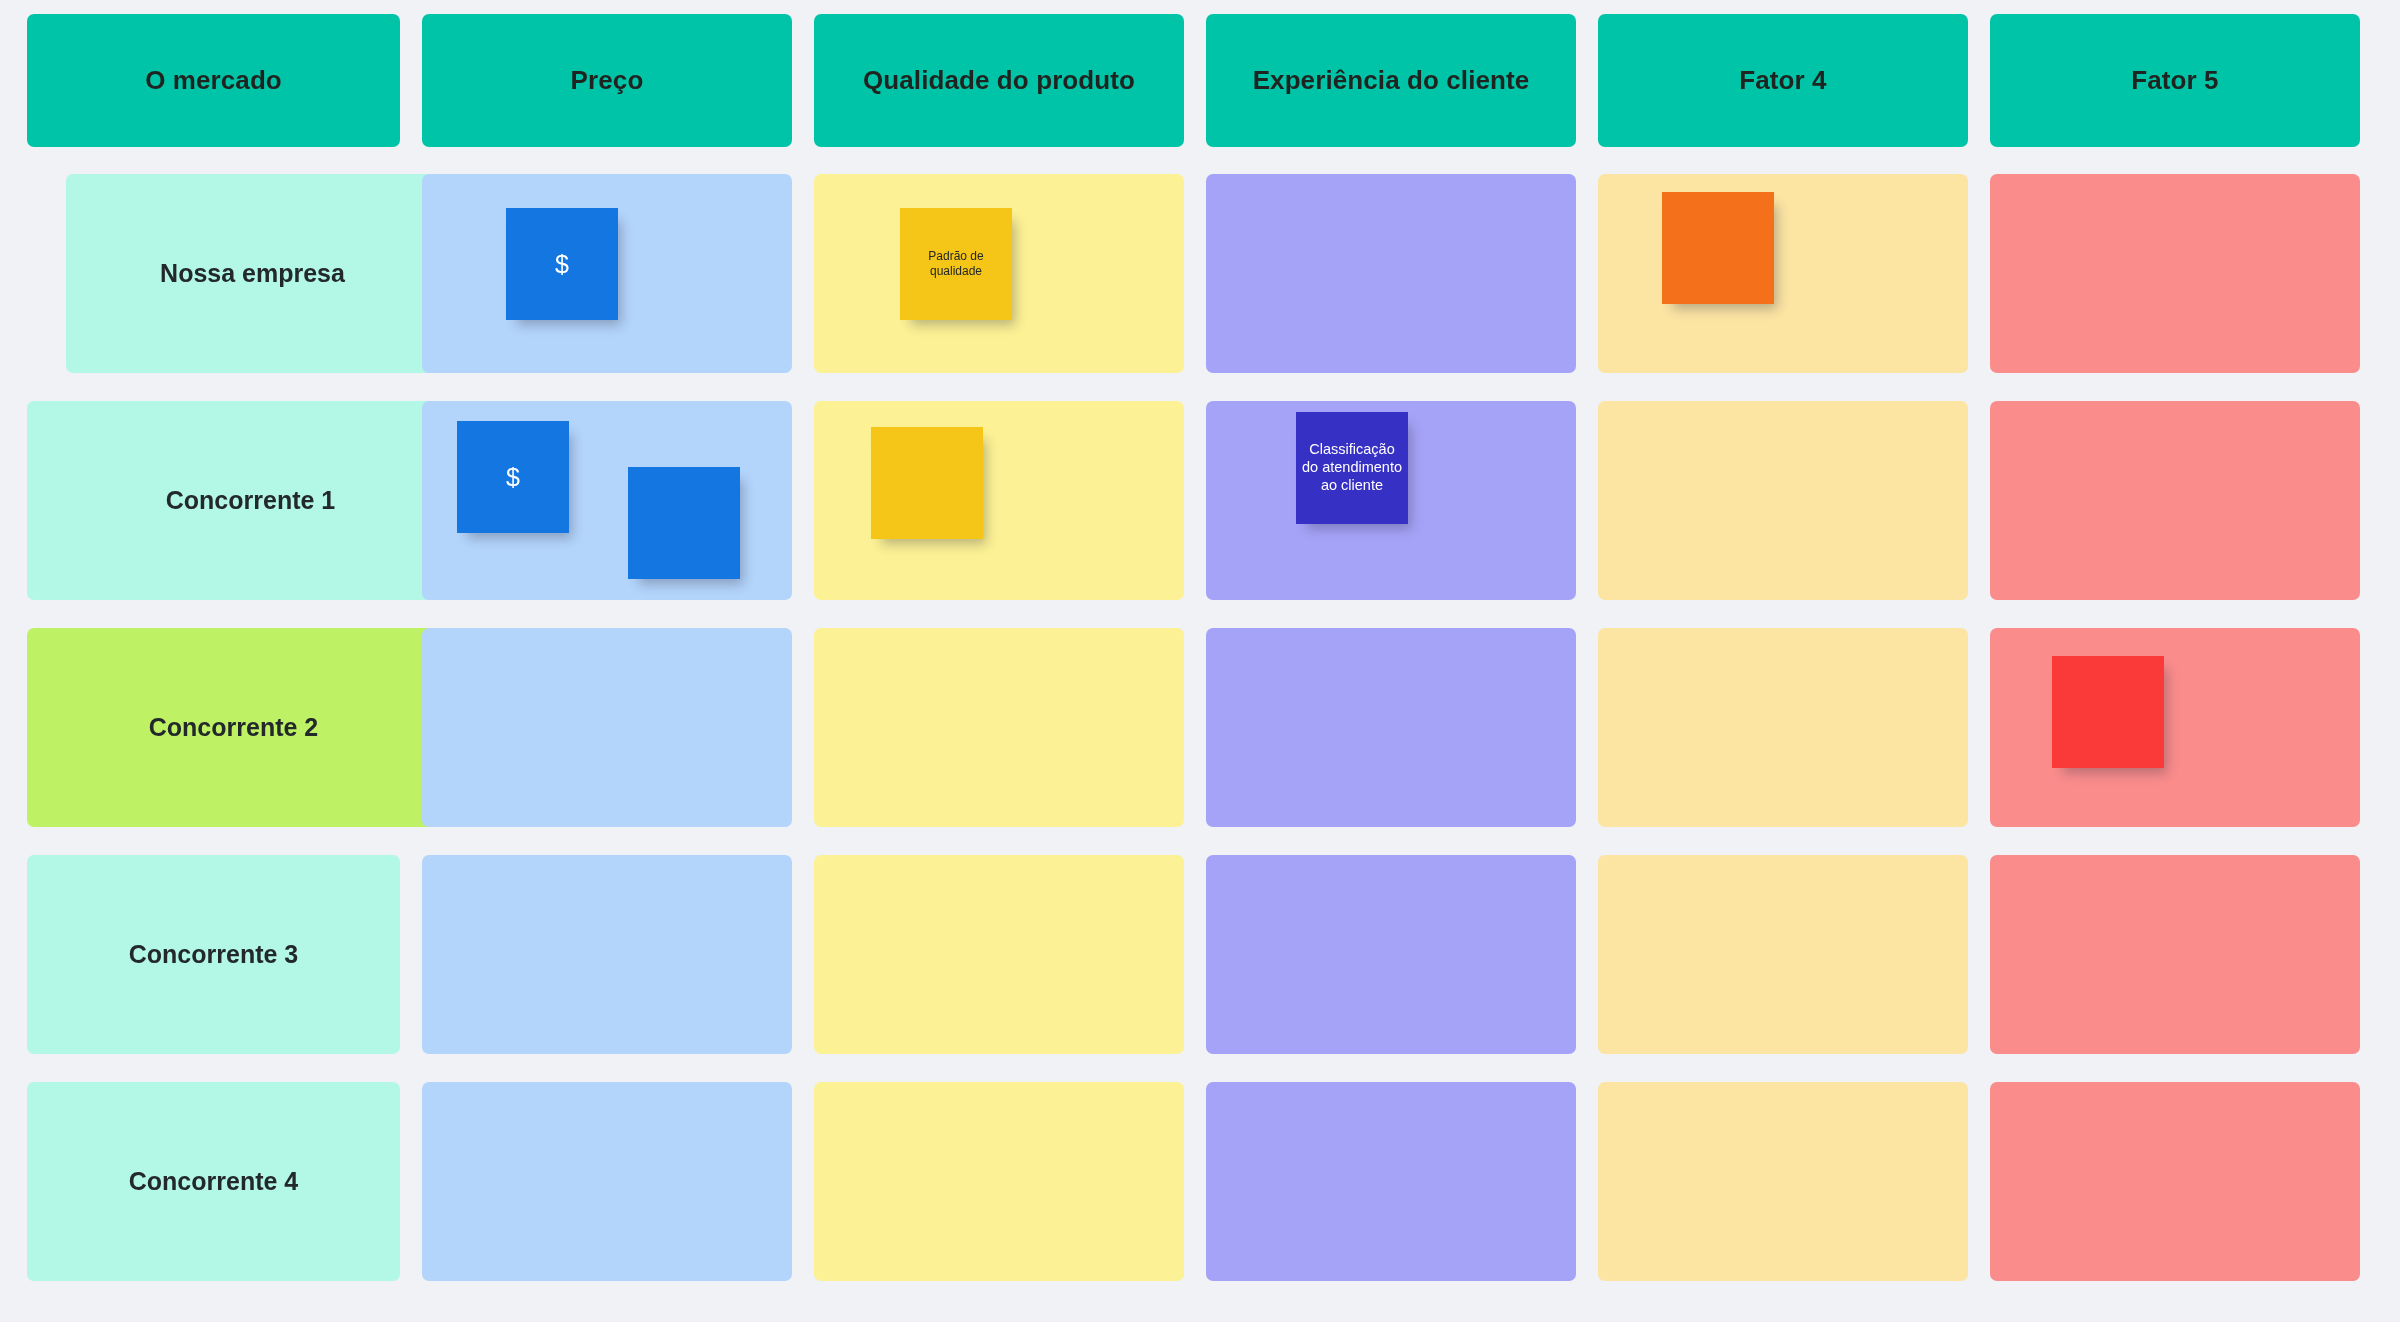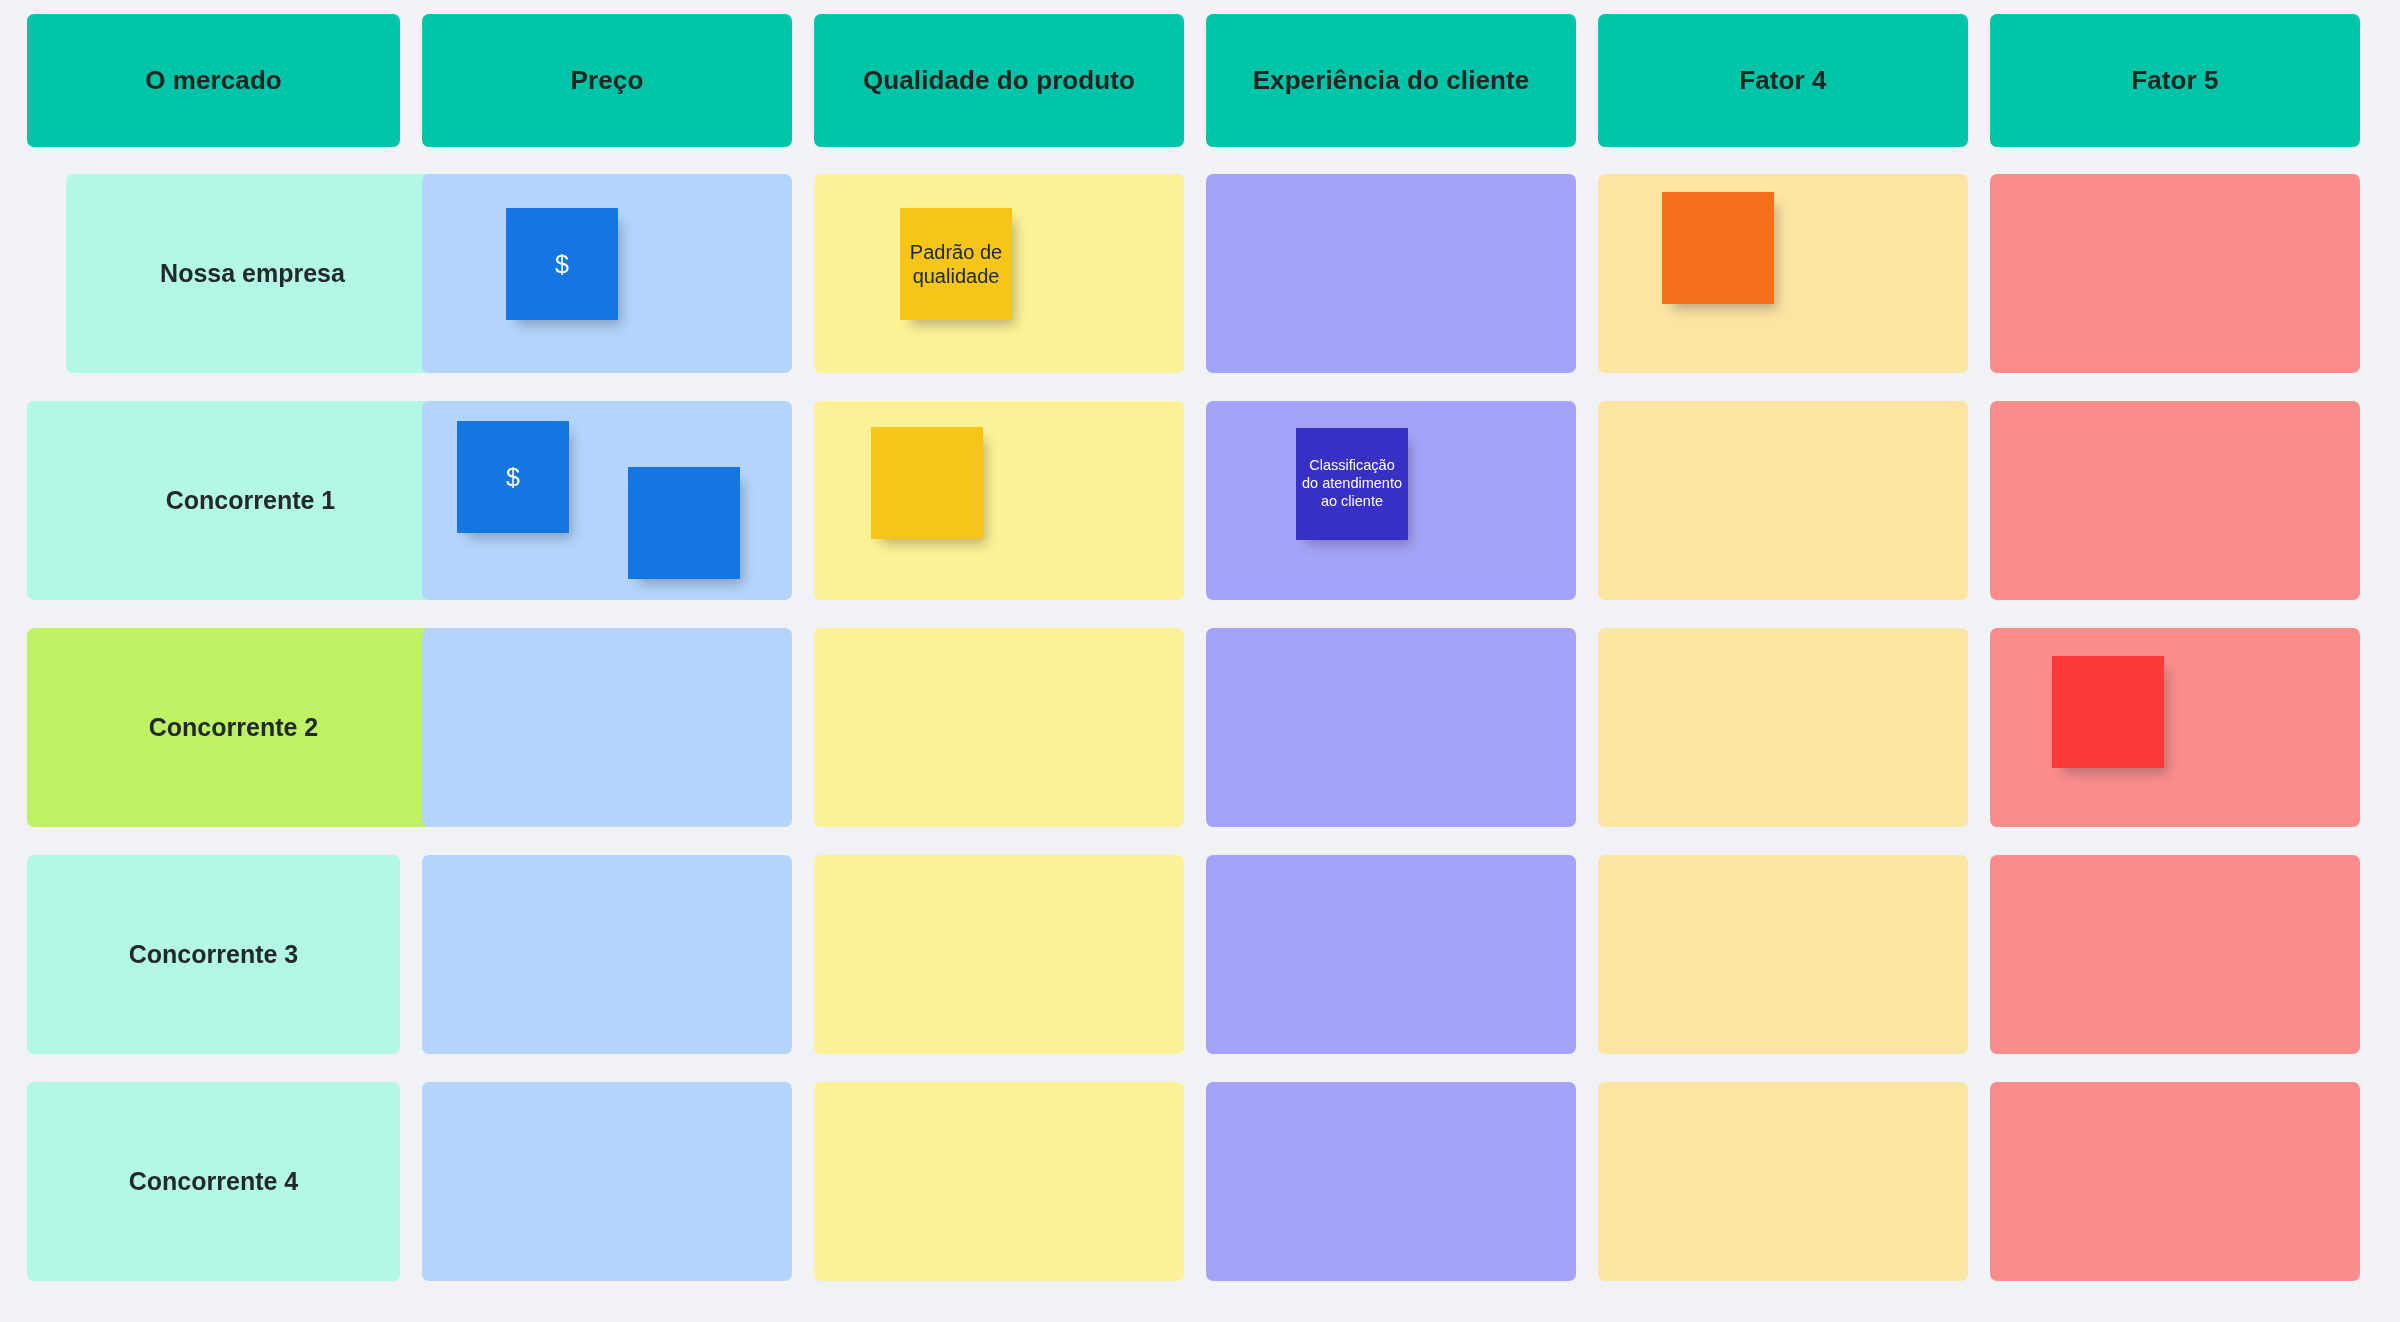--- a/index.html
+++ b/index.html
@@ -73,21 +73,21 @@
     padding: 4px;
     line-height: 1.22;
     box-shadow: 7px 9px 11px -4px rgba(40, 40, 60, 0.30);
     word-break: break-word;
   }
   .note.note-dollar {
     font-size: 25px;
     font-weight: normal;
   }
   .note.note-text-lg {
-    font-size: 20px;
+    font-size: 12px;
   }
   .note.note-text-sm {
     font-size: 14.5px;
   }
 </style>
 </head>
 <body>
 
 <div id="board">
     <div class="cell header-cell" style="left: 27px; top: 14px; width: 373px; height: 133px; background: rgb(0, 196, 167);">
@@ -159,19 +159,19 @@
     </div>
     <div class="note note-dollar" style="left: 457px; top: 421px; background: rgb(20, 118, 224); color: rgb(255, 255, 255);">
       <span>$</span>
     </div>
     <div class="note note-dollar" style="left: 628px; top: 467px; background: rgb(20, 118, 224); color: rgb(255, 255, 255);">
       <span></span>
     </div>
     <div class="note note-text-lg" style="left: 871px; top: 427px; background: rgb(245, 197, 24); color: rgb(35, 40, 42);">
       <span></span>
     </div>
-    <div class="note note-text-sm" style="left: 1296px; top: 428px; background: rgb(55, 48, 196); color: rgb(255, 255, 255);">
+    <div class="note note-text-sm" style="left: 1296px; top: 412px; background: rgb(55, 48, 196); color: rgb(255, 255, 255);">
       <span>Classificação do atendimento ao cliente</span>
     </div>
     <div class="note note-text-lg" style="left: 2052px; top: 656px; background: rgb(249, 58, 56); color: rgb(35, 40, 42);">
       <span></span>
     </div>
   </div>
 
 </body></html>

